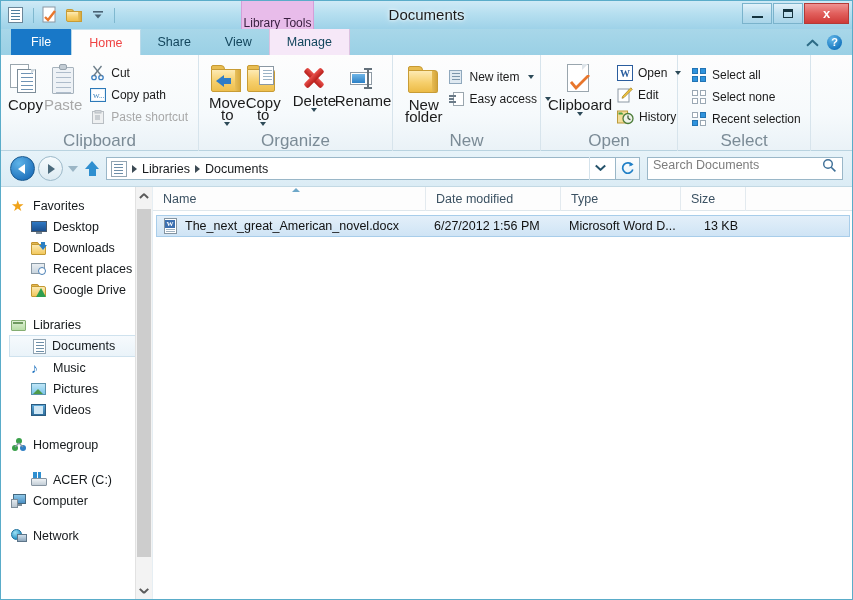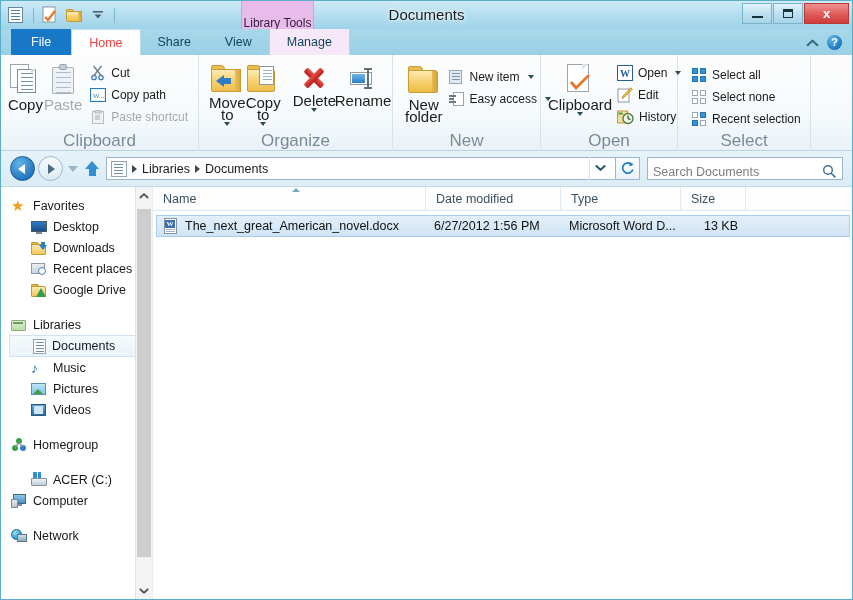--- a/index.html
+++ b/index.html
@@ -420,21 +420,21 @@
 
   .refreshbtn {
     width: 24px; height: 23px; flex: none;
     background: linear-gradient(180deg,#fbfdfe,#e8f2f8);
     border: 1px solid #9ab7c8; border-left: 0;
     display: flex; align-items: center; justify-content: center;
   }
   .searchbox {
     width: 196px; height: 23px; flex: none; margin-left: 7px;
     background: #fff; border: 1px solid #9ab7c8;
-    display: flex; align-items: flex-end; padding: 0 5px;
+    display: flex; align-items: flex-start; padding: 0 5px;
     font-size: 12.5px; color: #7d7d7d;
   }
   .searchbox .txt { flex: 1; }
 
   
   .body {
     flex: 1; display: flex; min-height: 0;
     background: #fff;
     border-top: 1px solid #c3d9e4;
   }

